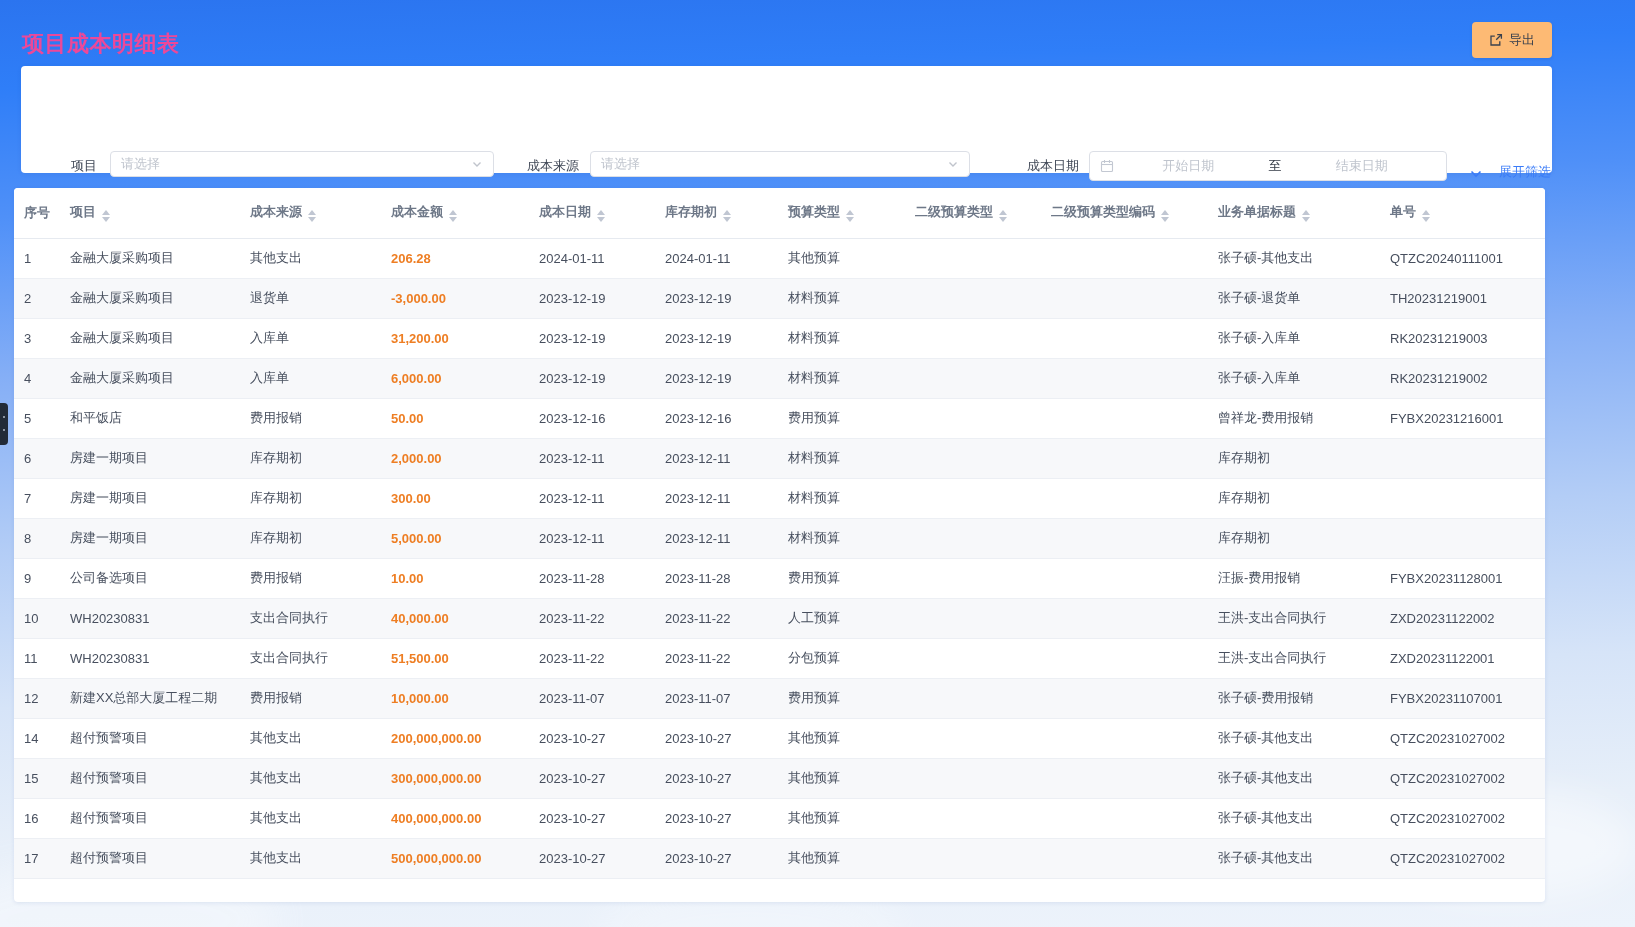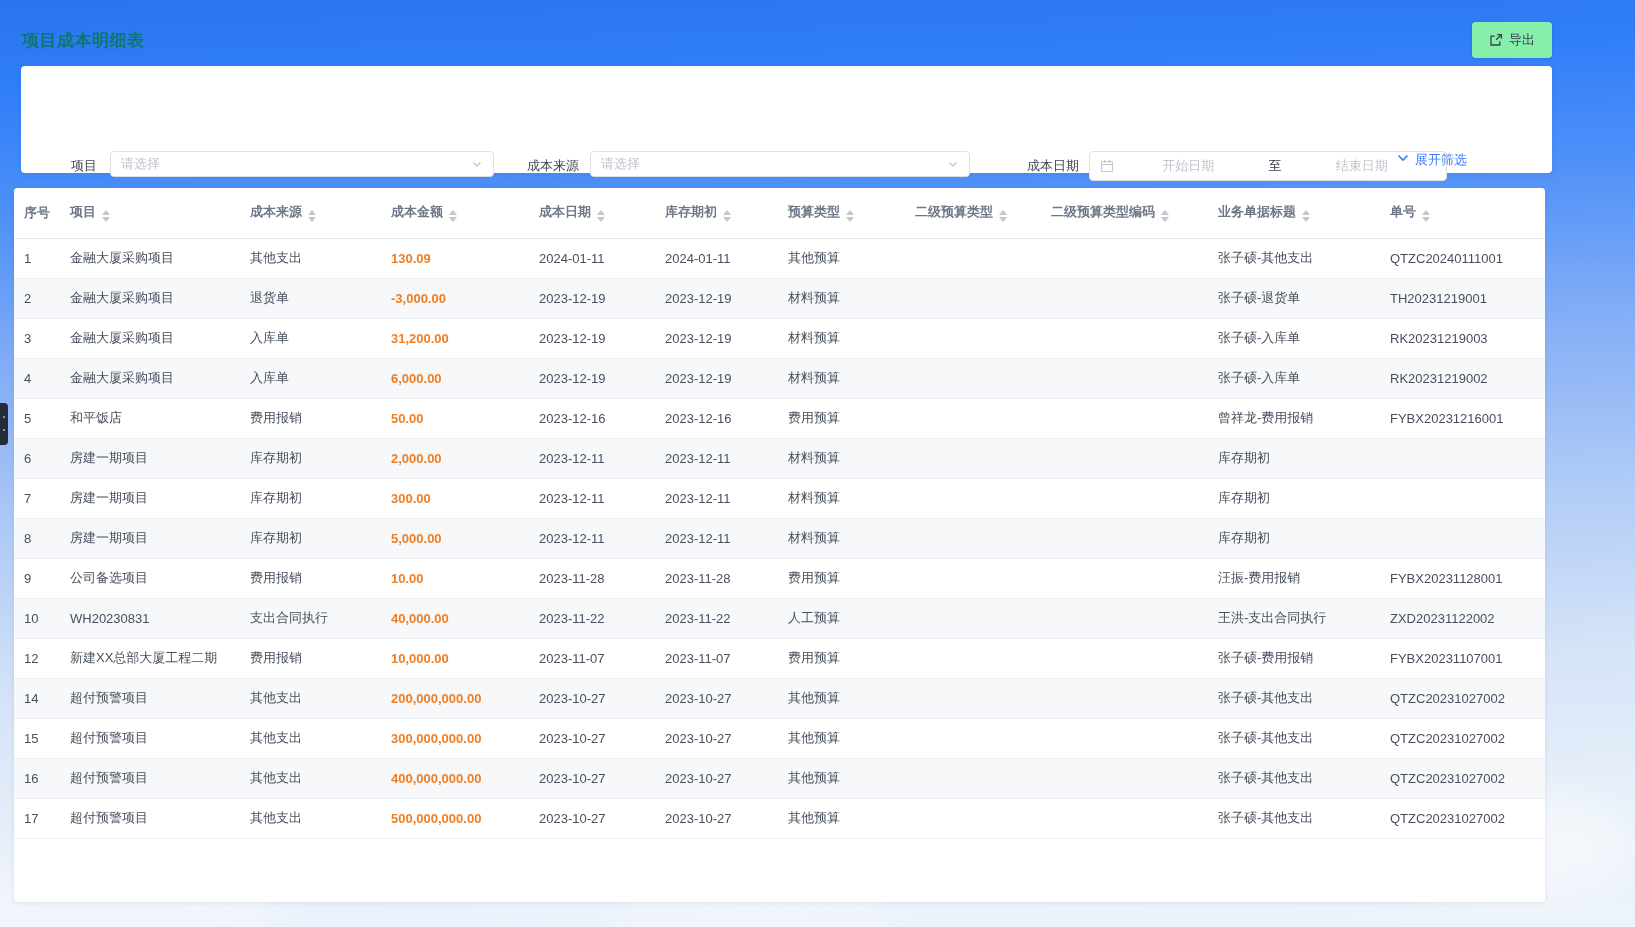--- a/index.html
+++ b/index.html
@@ -9,24 +9,24 @@
     font-size:13px; color:#474f5e; position:relative;
     background:linear-gradient(178deg,#2b74ef 0%,#2f7ef8 9%,#4f90f8 22%,#84aef6 38%,#b3cdf6 56%,#d6e4f8 72%,#e7eff9 86%,#edf3fb 100%);
   }
   
   .bg-blob { position:absolute; border-radius:50%; filter:blur(18px); background:rgba(255,255,255,.45); pointer-events:none; }
   .blob-1 { width:260px; height:110px; left:1380px; top:790px; }
   .blob-2 { width:340px; height:120px; left:-60px;  top:860px; opacity:.7; }
   .blob-3 { width:300px; height:100px; left:600px;  top:880px; opacity:.5; }
 
   
-  .page-title { position:absolute; left:22px; top:29px; font-size:17px; font-weight:bold; color:#0f766e; letter-spacing:.5px; }
+  .page-title { position:absolute; left:22px; top:29px; font-size:22px; font-weight:bold; color:#ec4899; letter-spacing:.5px; }
   .export-btn {
     position:absolute; left:1472px; top:22px; width:80px; height:36px;
-    background:#86efac; border:none; border-radius:4px; cursor:pointer;
+    background:#fdba74; border:none; border-radius:4px; cursor:pointer;
     display:flex; align-items:center; justify-content:center; gap:6px;
     font-size:13px; color:#3a414d; box-shadow:0 1px 3px rgba(20,60,140,.18);
     font-family:inherit;
   }
 
   
   .filter-card {
     position:absolute; left:21px; top:66px; width:1531px; height:107px;
     background:#ffffff; border-radius:4px; box-shadow:0 1px 4px rgba(30,70,150,.10);
   }
@@ -43,22 +43,22 @@
   .select-box.s-source  { left:569px; width:380px; }
   .select-box .ph { flex:1; color:#bfc4cd; }
   .date-range {
     position:absolute; left:1068px; top:85px; width:358px; height:30px;
     border:1px solid #dcdfe6; border-radius:4px; background:#fff; cursor:pointer;
     display:flex; align-items:center; padding:0 10px;
   }
   .date-range .ph { flex:1; text-align:center; color:#bfc4cd; }
   .date-range .sep { color:#333a45; padding:0 6px; }
   .expand-link {
-    position:absolute; left:1375px; top:85px; height:30px;
-    display:flex; align-items:flex-start; gap:5px; color:#3b7cf8; cursor:pointer; white-space:nowrap;
+    position:absolute; left:1448px; top:85px; height:30px;
+    display:flex; align-items:flex-end; gap:16px; color:#3b7cf8; cursor:pointer; white-space:nowrap;
   }
   .search-btn {
     position:absolute; left:19px; top:126px; width:229px; height:31px;
     background:#4b7bf1; color:#fff; border:none; border-radius:3px;
     font-size:13px; cursor:pointer; font-family:inherit;
   }
   .clear-link { position:absolute; left:271px; top:126px; height:31px; line-height:31px; color:#3b7cf8; cursor:pointer; }
 
   
   .table-card {
@@ -218,21 +218,21 @@
               <i class="up"></i>
               <i class="down"></i>
             </span></th>
         </tr>
       </thead>
     <tbody>
         <tr>
           <td>1</td>
           <td>金融大厦采购项目</td>
           <td>其他支出</td>
-          <td class="amount">130.09</td>
+          <td class="amount">206.28</td>
           <td>2024-01-11</td>
           <td>2024-01-11</td>
           <td>其他预算</td>
           <td></td>
           <td></td>
           <td>张子硕-其他支出</td>
           <td>QTZC20240111001</td>
         </tr>
         <tr>
           <td>2</td>
@@ -345,20 +345,33 @@
           <td class="amount">40,000.00</td>
           <td>2023-11-22</td>
           <td>2023-11-22</td>
           <td>人工预算</td>
           <td></td>
           <td></td>
           <td>王洪-支出合同执行</td>
           <td>ZXD20231122002</td>
         </tr>
         <tr>
+          <td>11</td>
+          <td>WH20230831</td>
+          <td>支出合同执行</td>
+          <td class="amount">51,500.00</td>
+          <td>2023-11-22</td>
+          <td>2023-11-22</td>
+          <td>分包预算</td>
+          <td></td>
+          <td></td>
+          <td>王洪-支出合同执行</td>
+          <td>ZXD20231122001</td>
+        </tr>
+        <tr>
           <td>12</td>
           <td>新建XX总部大厦工程二期</td>
           <td>费用报销</td>
           <td class="amount">10,000.00</td>
           <td>2023-11-07</td>
           <td>2023-11-07</td>
           <td>费用预算</td>
           <td></td>
           <td></td>
           <td>张子硕-费用报销</td>

